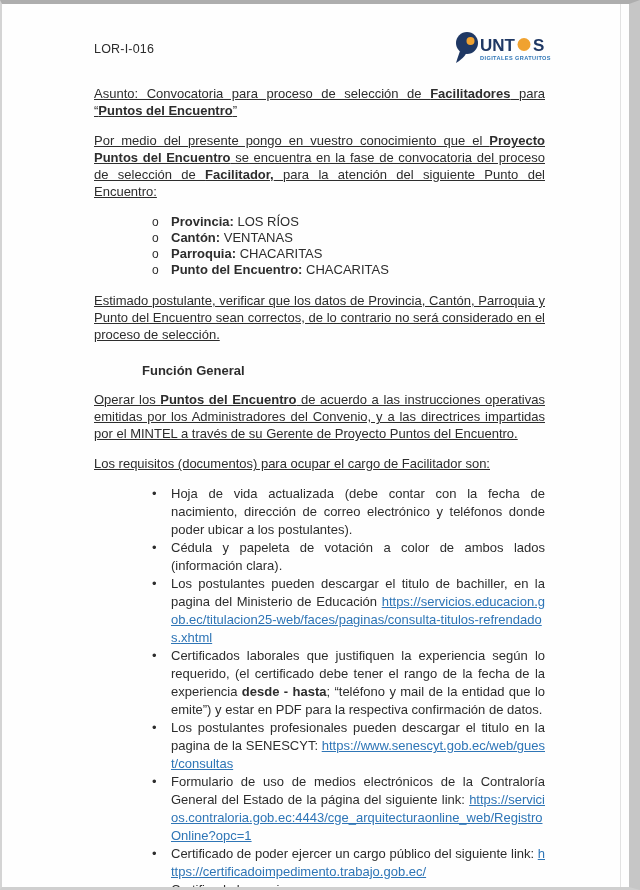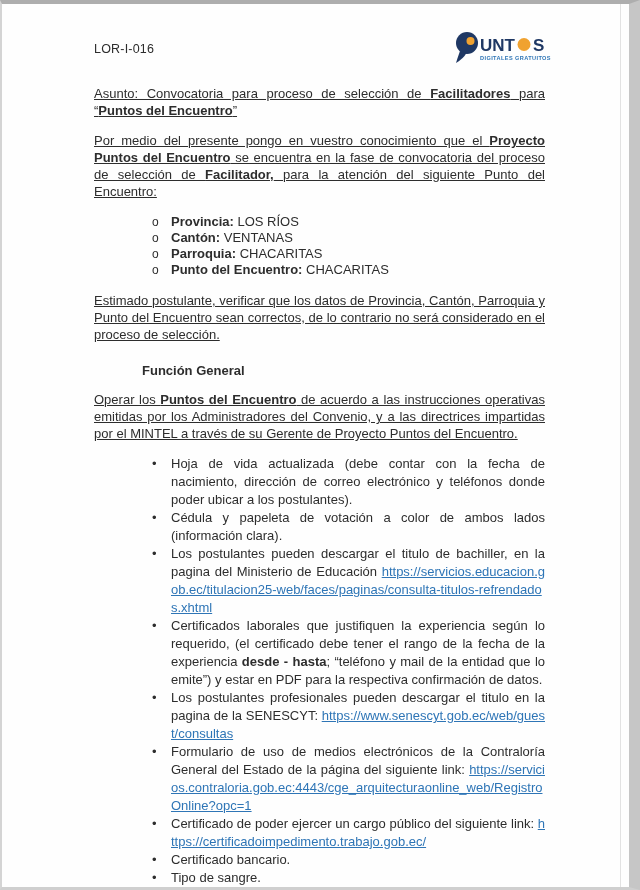--- a/index.html
+++ b/index.html
@@ -81,20 +81,21 @@
         <li><span class="b">Parroquia:</span><span> CHACARITAS</span></li>
         <li><span class="b">Punto del Encuentro:</span><span> CHACARITAS</span></li>
       </ul>
 
     <p class="para">Estimado postulante, verificar que los datos de Provincia, Cantón, Parroquia y Punto del Encuentro sean correctos, de lo contrario no será considerado en el proceso de selección.</p>
 
     <div class="heading">Función General</div>
 
     <p class="para"><span>Operar los </span><span class="b">Puntos del Encuentro</span><span> de acuerdo a las instrucciones operativas emitidas por los Administradores del Convenio, y a las directrices impartidas por el MINTEL a través de su Gerente de Proyecto Puntos del Encuentro.</span></p>
 
+    <p class="para">Los requisitos (documentos) para ocupar el cargo de Facilitador son:</p>
 
     <ul class="dot-list">
         <li><span>Hoja de vida actualizada (debe contar con la fecha de nacimiento, dirección de correo electrónico y teléfonos donde poder ubicar a los postulantes).</span></li>
         <li><span>Cédula y papeleta de votación a color de ambos lados (información clara).</span></li>
         <li><span>Los postulantes pueden descargar el titulo de bachiller, en la pagina del Ministerio de Educación </span><a href="#" class="link">https://servicios.educacion.gob.ec/titulacion25-web/faces/paginas/consulta-titulos-refrendados.xhtml</a></li>
         <li><span>Certificados laborales que justifiquen la experiencia según lo requerido, (el certificado debe tener el rango de la fecha de la experiencia </span><span class="b">desde - hasta</span><span>; “teléfono y mail de la entidad que lo emite”) y estar en PDF para la respectiva confirmación de datos.</span></li>
         <li><span>Los postulantes profesionales pueden descargar el titulo en la pagina de la SENESCYT: </span><a href="#" class="link">https://www.senescyt.gob.ec/web/guest/consultas</a></li>
         <li><span>Formulario de uso de medios electrónicos de la Contraloría General del Estado de la página del siguiente link: </span><a href="#" class="link">https://servicios.contraloria.gob.ec:4443/cge_arquitecturaonline_web/RegistroOnline?opc=1</a></li>
         <li><span>Certificado de poder ejercer un cargo público del siguiente link: </span><a href="#" class="link">https://certificadoimpedimento.trabajo.gob.ec/</a></li>
         <li><span>Certificado bancario.</span></li>

